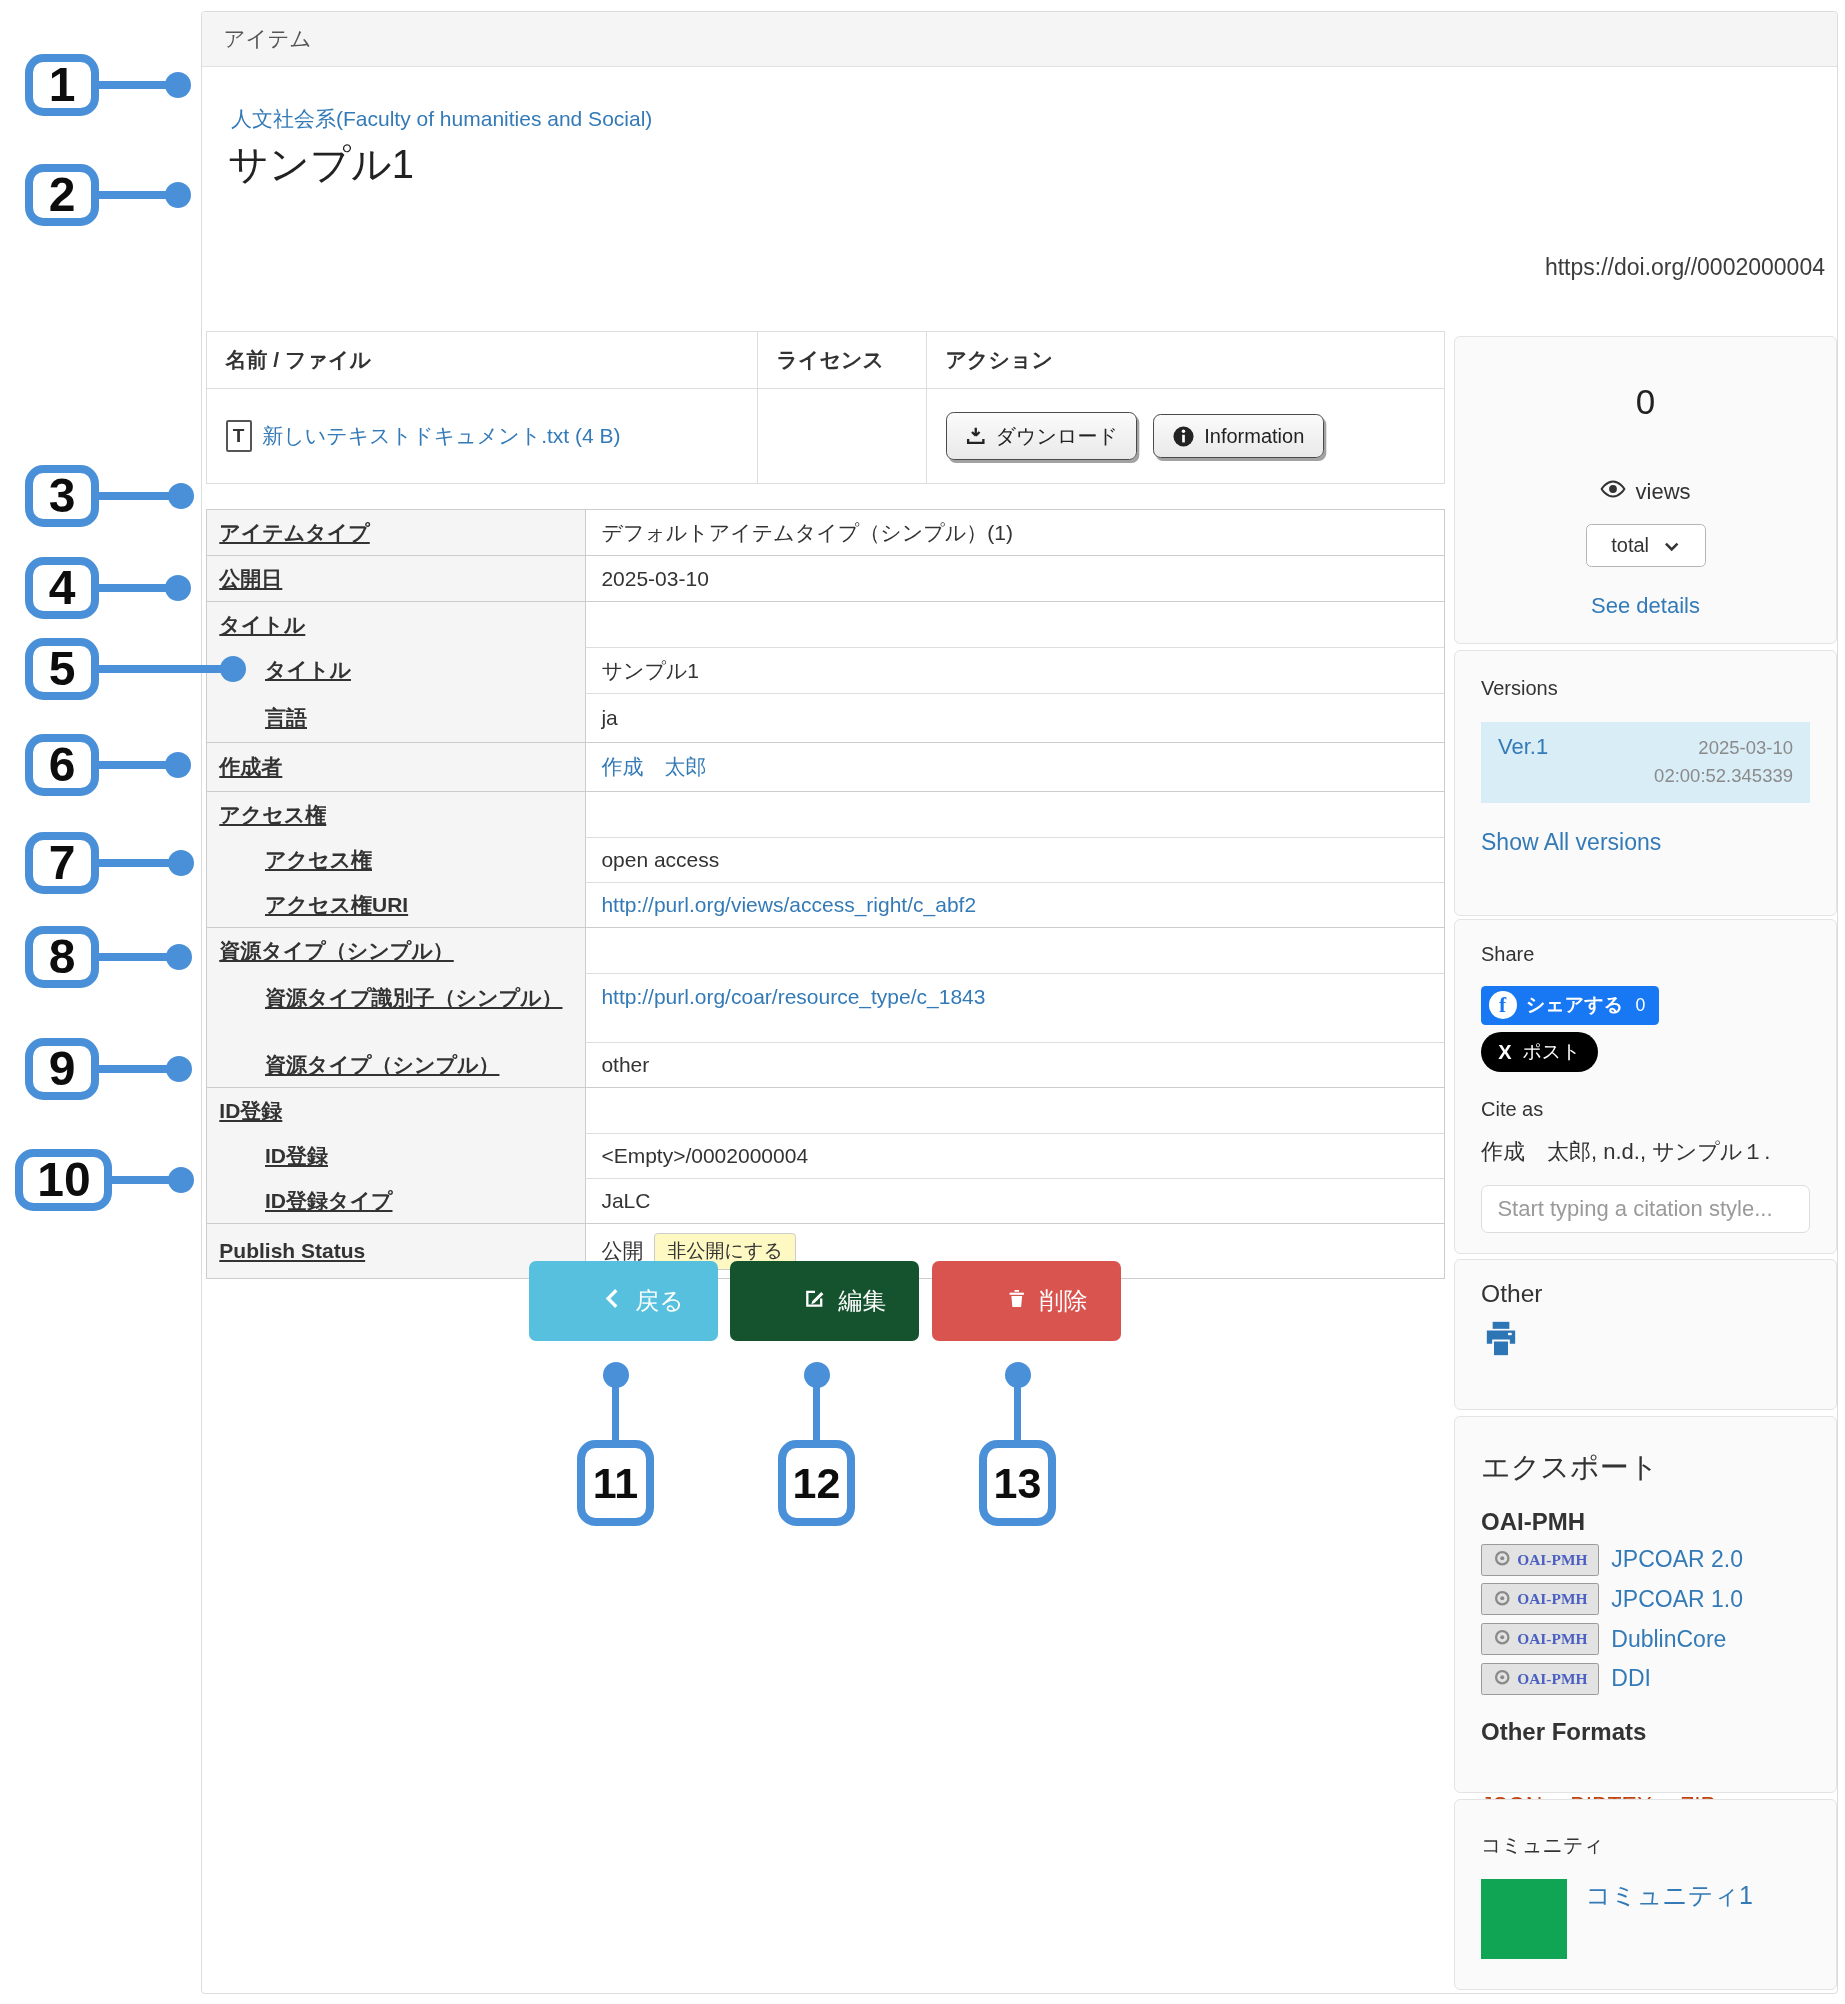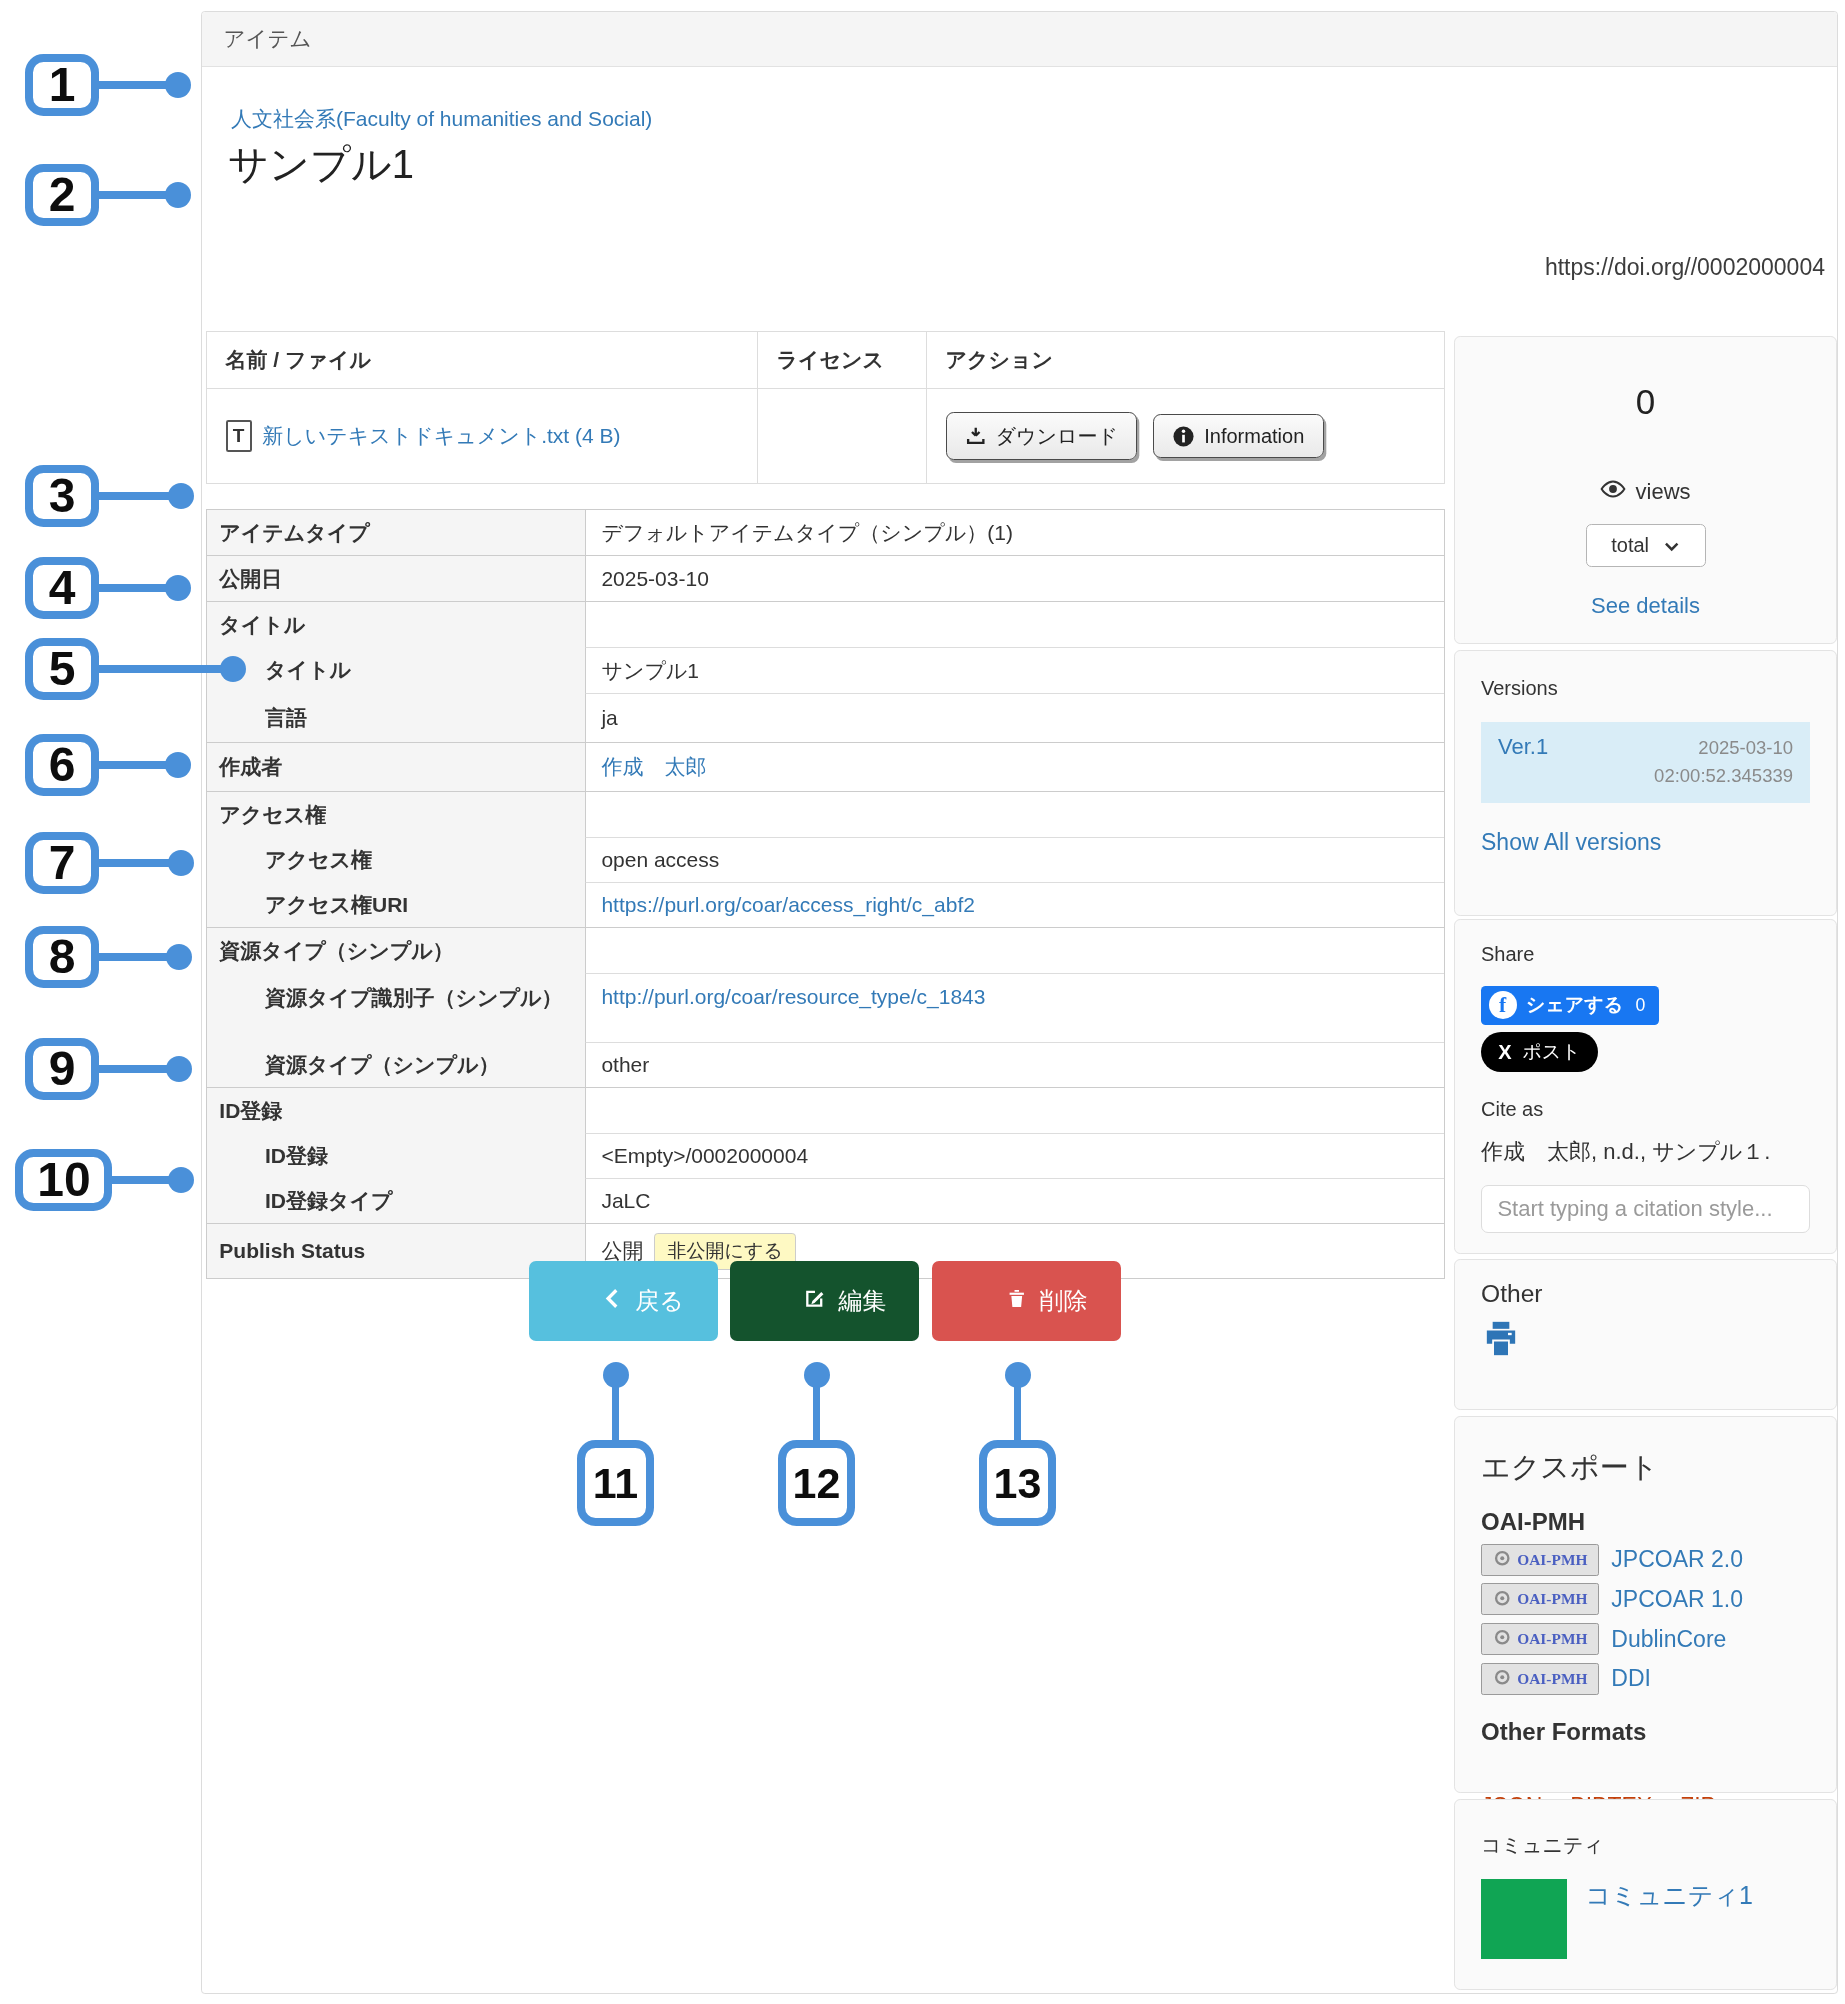--- a/index.html
+++ b/index.html
@@ -37,21 +37,21 @@
           margin-right:15.4px; font-family:inherit; }
   .gbtn svg { display:block; }
 
   
   .mtable { position:absolute; left:206px; top:509px; width:1239px; font-size:21px;
             border-left:0.8px solid #ccc; border-right:0.8px solid #ccc; border-bottom:0.8px solid #ccc;
             background:#fff; }
   .mrow { display:flex; }
   .mrow.top { border-top:0.8px solid #ccc; }
   .ml { width:378px; background:#f5f5f5; font-weight:bold; color:#333;
-        padding:8.5px 12.3px; display:flex; align-items:center; }
+        padding:8.5px 12.3px; display:flex; align-items:center;text-decoration:underline; }
   .mrow.nested .ml { padding-left:58px; }
   .mv { flex:1; border-left:0.8px solid #ccc; padding:8.5px 15.4px; display:flex; align-items:center;
         background:#fff; color:#333; }
   .mrow.nested .mv { border-top:0.8px solid #ddd; }
   .mv a { color:#337ab7; text-decoration:none; cursor:pointer; }
   .mrow.tallrow .mv, .mrow.tallrow .ml { align-items:flex-start; padding-top:10.8px; }
   .pbtn { margin-left:10.8px; background:#fef9c3; border:0.8px solid #ccc; border-radius:3.8px;
           font-size:19px; color:#333; padding:4.6px 12.3px; cursor:pointer; font-family:inherit; }
 
   
@@ -217,21 +217,21 @@
       <div class="ml">アクセス権</div>
       <div class="mv"></div>
     </div>
     <div class="mrow nested" style="min-height:40px">
       <div class="ml">アクセス権</div>
       <div class="mv">open access</div>
     </div>
     <div class="mrow nested" style="min-height:43px">
       <div class="ml">アクセス権URI</div>
       <div class="mv">
-          <a>https://purl.org/coar/access_right/c_abf2</a>
+          <a>http://purl.org/views/access_right/c_abf2</a>
         </div>
     </div>
     <div class="mrow top" style="min-height:40px">
       <div class="ml">資源タイプ（シンプル）</div>
       <div class="mv"></div>
     </div>
     <div class="mrow nested tallrow" style="min-height:69px">
       <div class="ml" style="white-space:normal">資源タイプ識別子（シンプル）</div>
       <div class="mv">
           <a>http://purl.org/coar/resource_type/c_1843</a>

